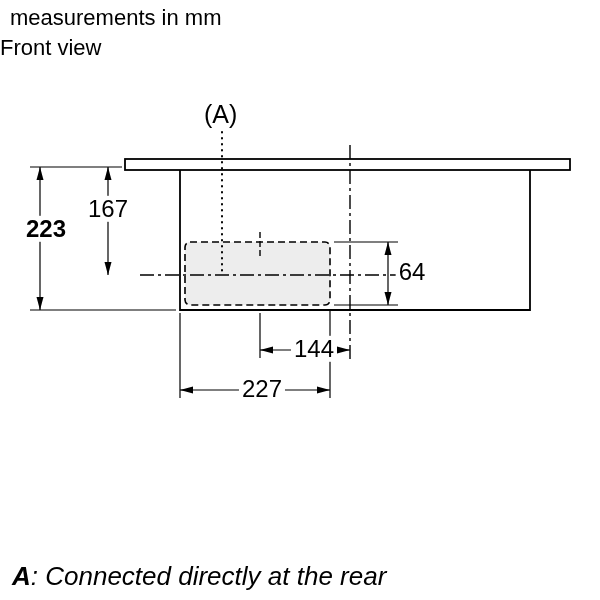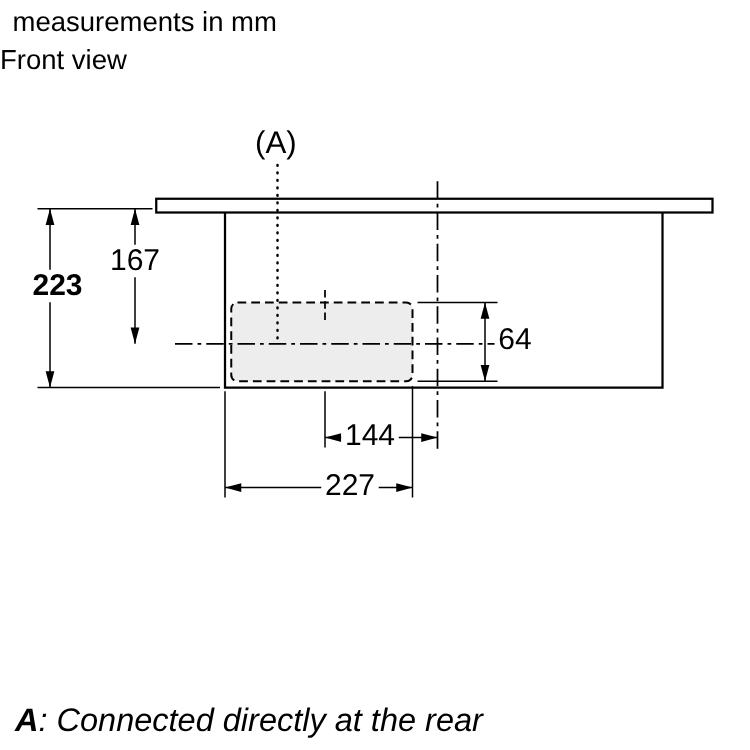--- a/index.html
+++ b/index.html
@@ -86,18 +86,18 @@
 </svg>
 
 <div class="abs title" style="left:10px; top:5px;">measurements in mm</div>
 <div class="abs title" style="left:0; top:35px;">Front view</div>
 
 <div class="abs marker-label" style="left:204px; top:100px;">(A)</div>
 
 <div class="dim-label" style="left:46px;  top:229px;font-weight:bold;">223</div>
 <div class="dim-label" style="left:108px; top:209px;">167</div>
 <div class="dim-label" style="left:412px; top:272px;">64</div>
-<div class="dim-label" style="left:296px; top:349px;">144</div>
-<div class="dim-label" style="left:262px; top:389px;margin-left:18px;">227</div>
+<div class="dim-label" style="left:314px; top:349px;">144</div>
+<div class="dim-label" style="left:262px; top:389px;">227</div>
 
 <div class="caption">
   <span class="b">A</span><span>: Connected directly at the rear</span>
 </div>
 
 </body></html>

